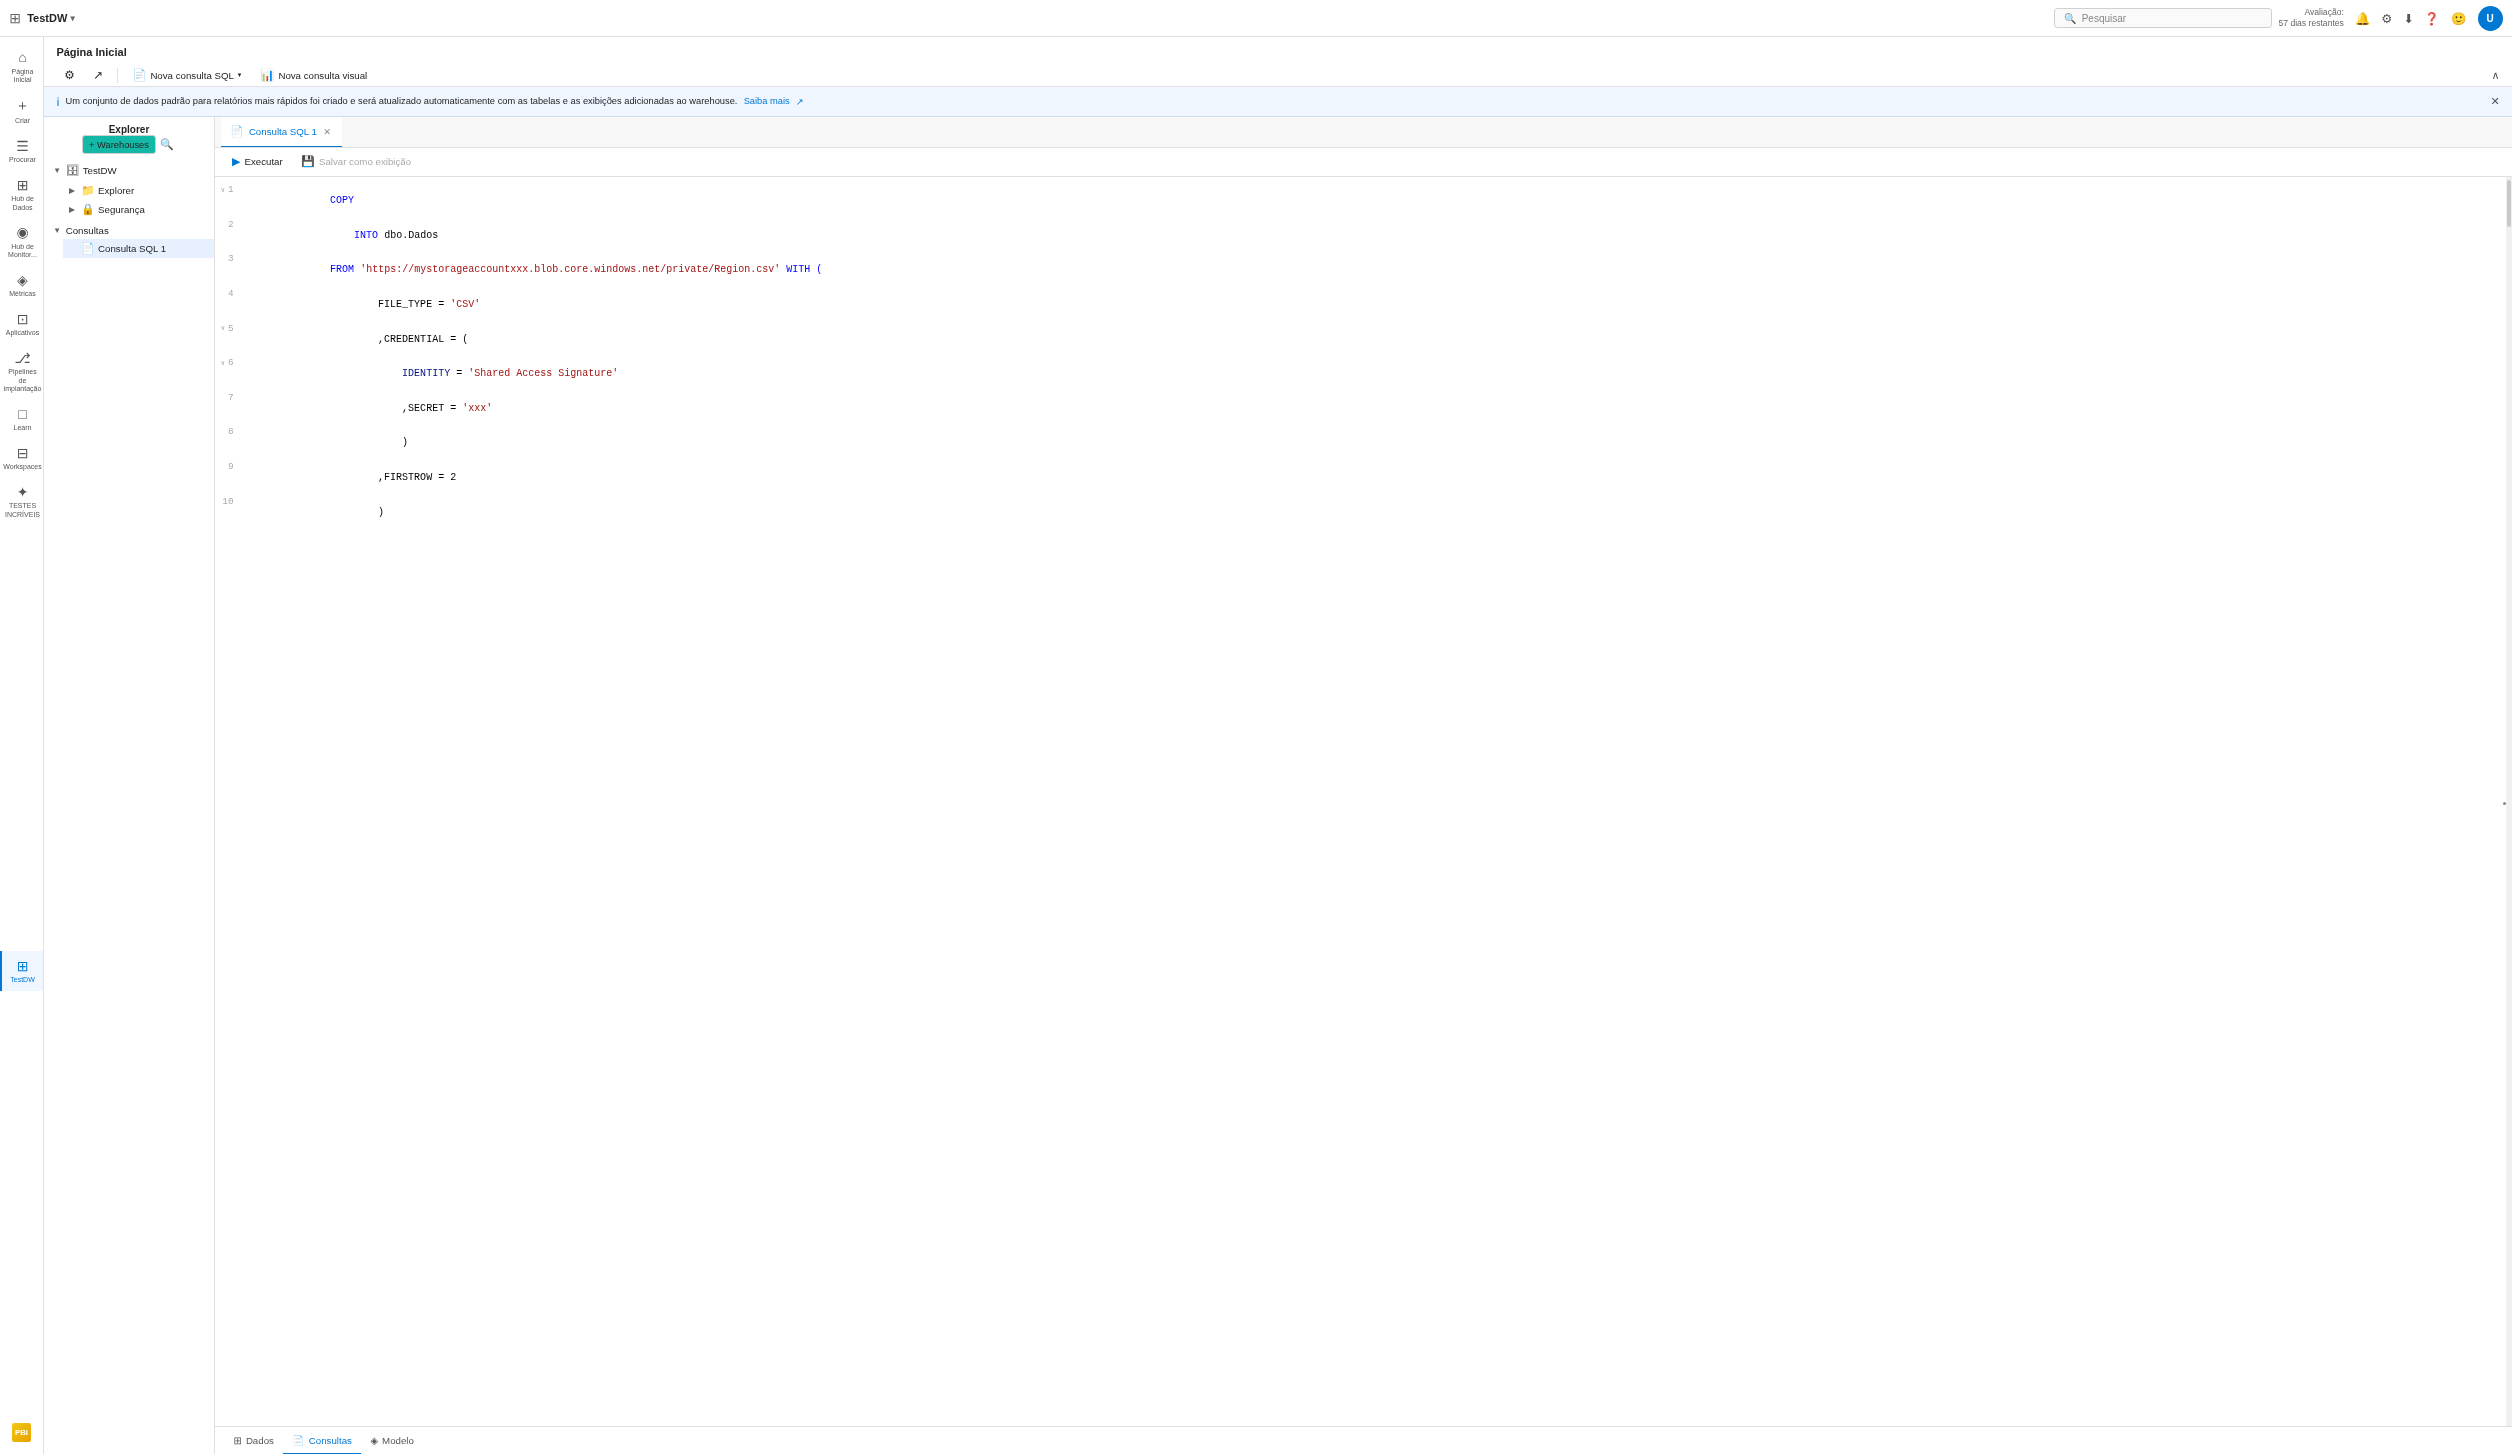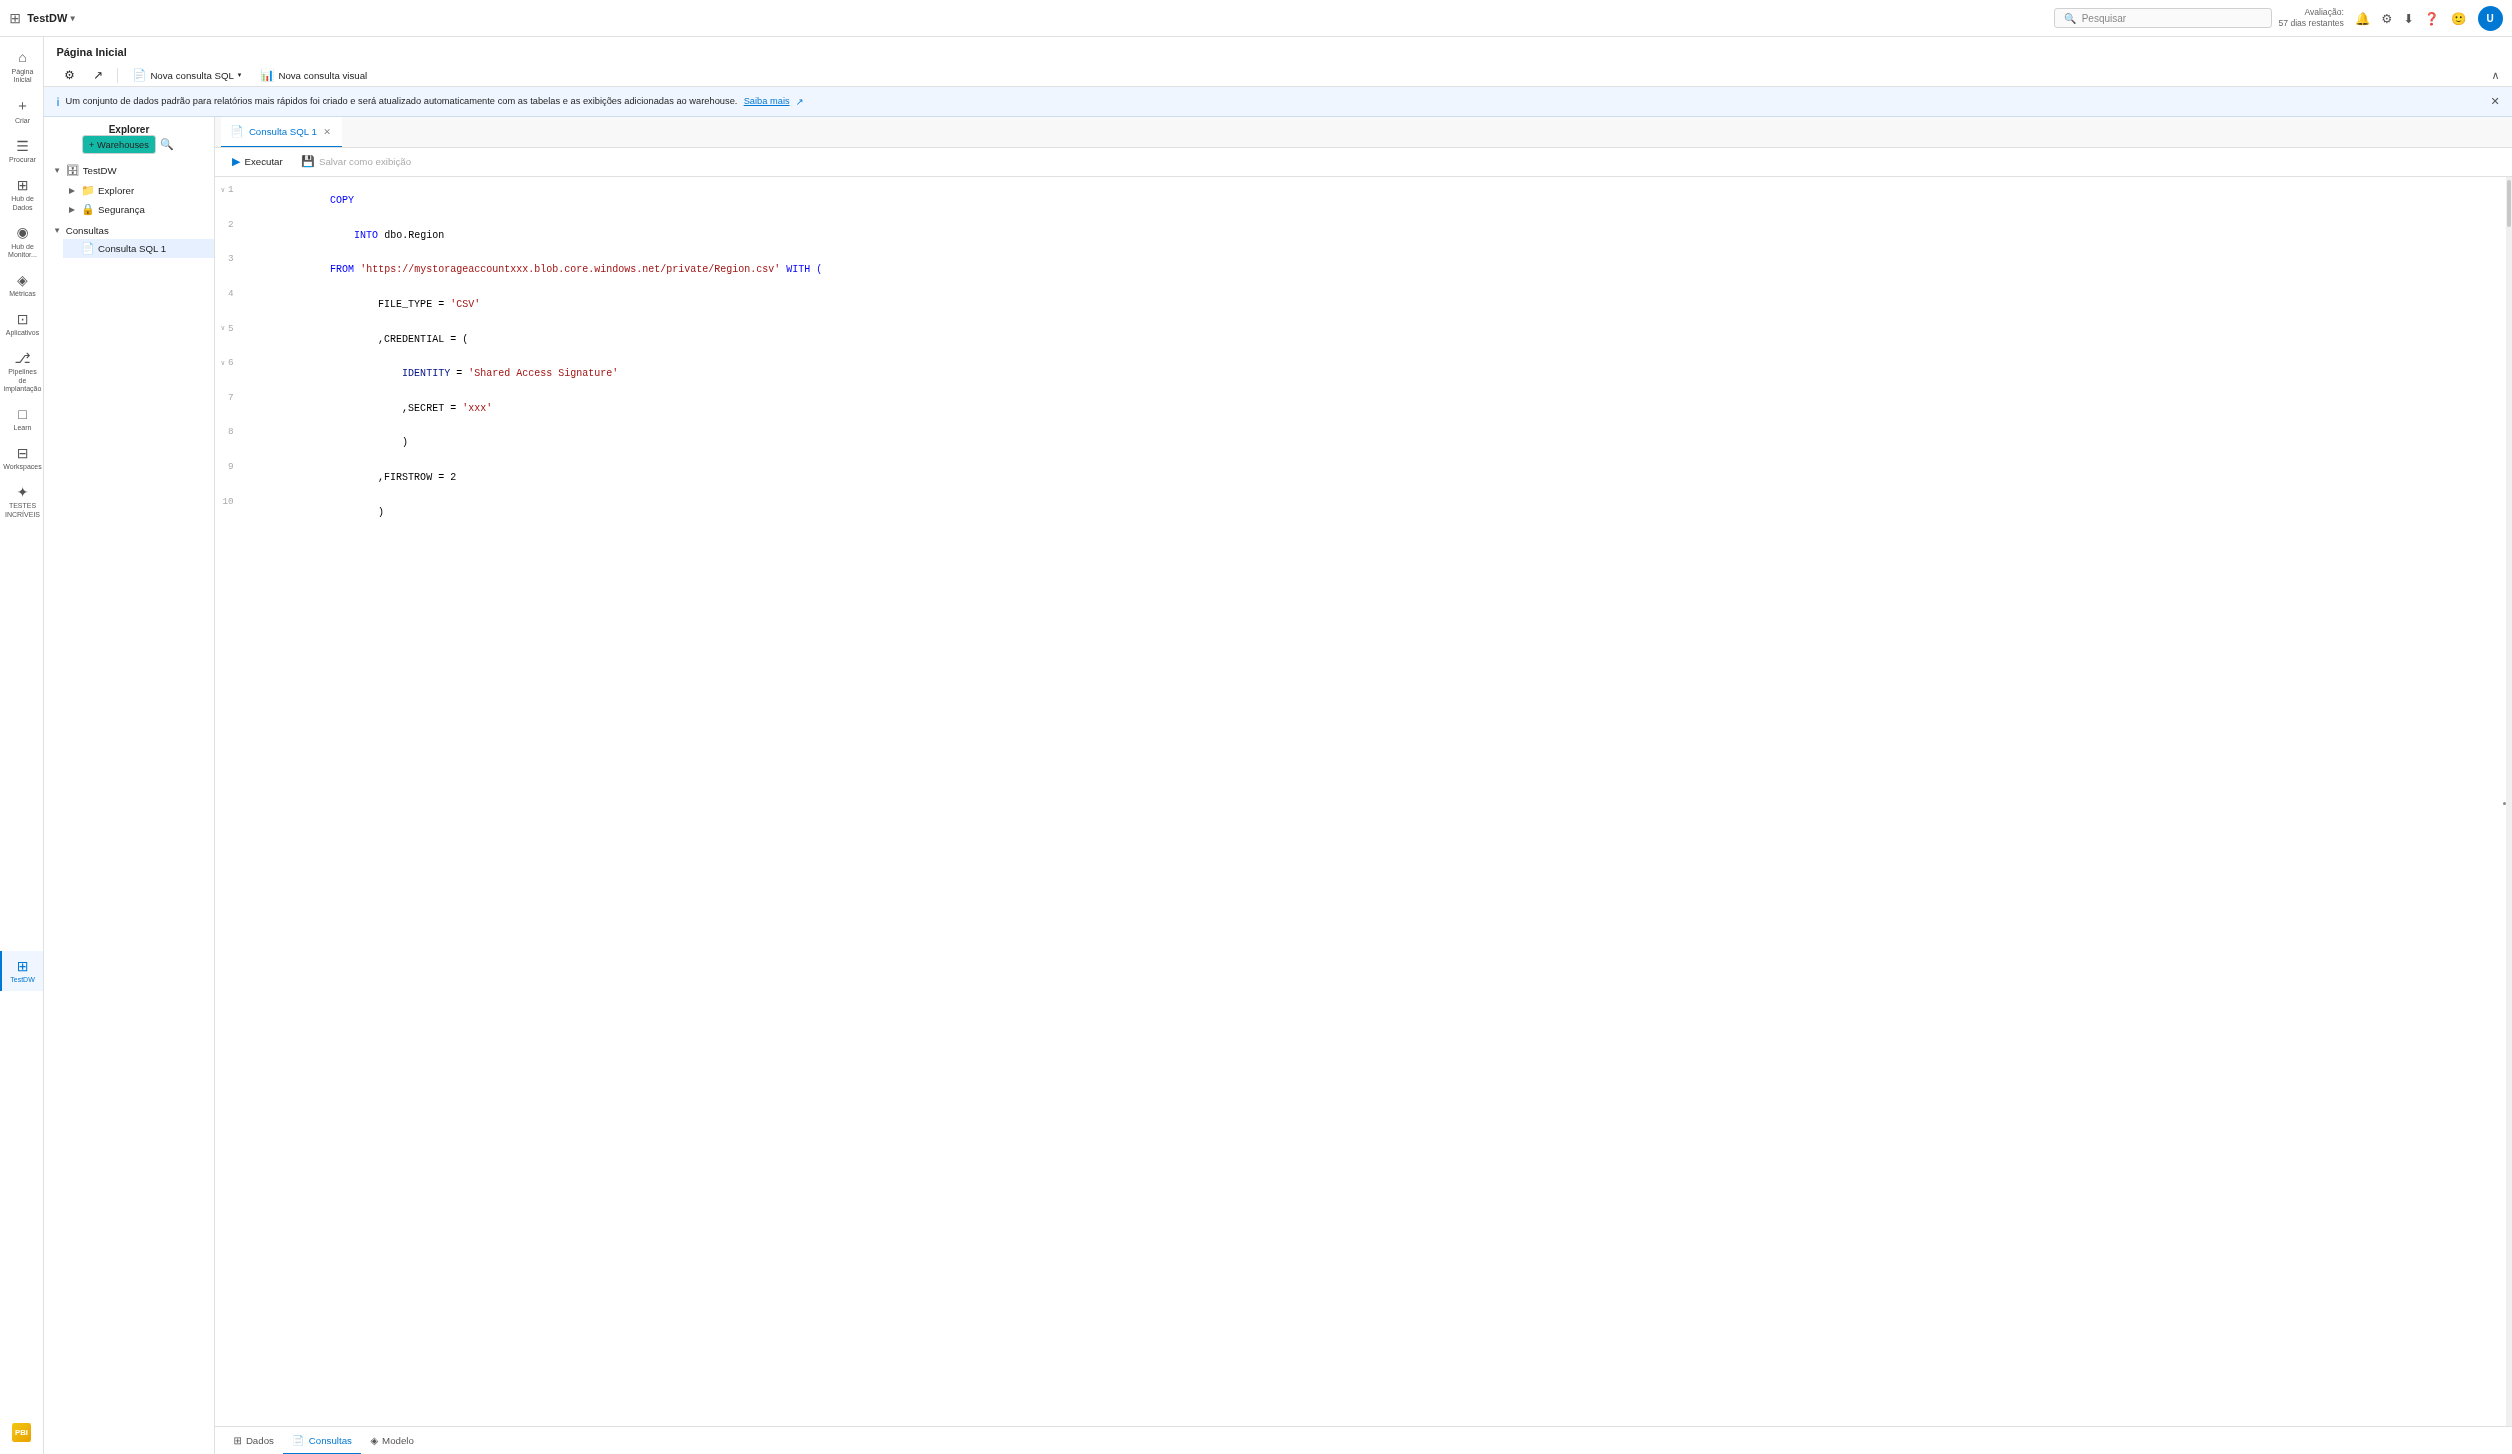--- a/index.html
+++ b/index.html
@@ -62,21 +62,21 @@
     .toolbar-btn .btn-icon { font-size: 11.7px; }
     .toolbar-divider { width: 0.8px; height: 15.6px; background: #e0e0e0; margin: 0 3.1px; }
 
     
     .info-banner {
       display: flex; align-items: center; gap: 6.2px;
       background: #f0f6ff; border-bottom: 0.8px solid #cde; padding: 6.2px 12.4px;
       font-size: 9.3px; color: #242424; flex-shrink: 0;
     }
     .info-banner .close-btn { margin-left: auto; cursor: pointer; color: #555; font-size: 11px; }
-    .info-link { color: #0078d4; text-decoration: underline; cursor: pointer; }
+    .info-link { color: #0078d4; cursor: pointer; }
 
     
     .body-split { display: flex; flex: 1; overflow: hidden; }
 
     
     .explorer-panel {
       width: 171px; background: #fff; border-right: 0.8px solid #e0e0e0;
       display: flex; flex-direction: column; flex-shrink: 0; overflow-y: auto;
     }
     .explorer-header {
@@ -373,21 +373,21 @@
               <span>1</span>
             </div>
             <div class="line-content">
               <span class="kw-blue">COPY</span>
             </div>
           </div>
 
           <div class="code-line">
             <div class="line-number">2</div>
             <div class="line-content">
-              <span class="kw-blue">    INTO </span><span>dbo.Region</span>
+              <span class="kw-blue">    INTO </span><span>dbo.Dados</span>
             </div>
           </div>
 
           <div class="code-line">
             <div class="line-number">3</div>
             <div class="line-content">
               <span class="kw-blue">FROM </span><span class="str-red">'https://mystorageaccountxxx.blob.core.windows.net/private/Region.csv'</span><span class="kw-blue"> WITH (</span>
             </div>
           </div>
 

